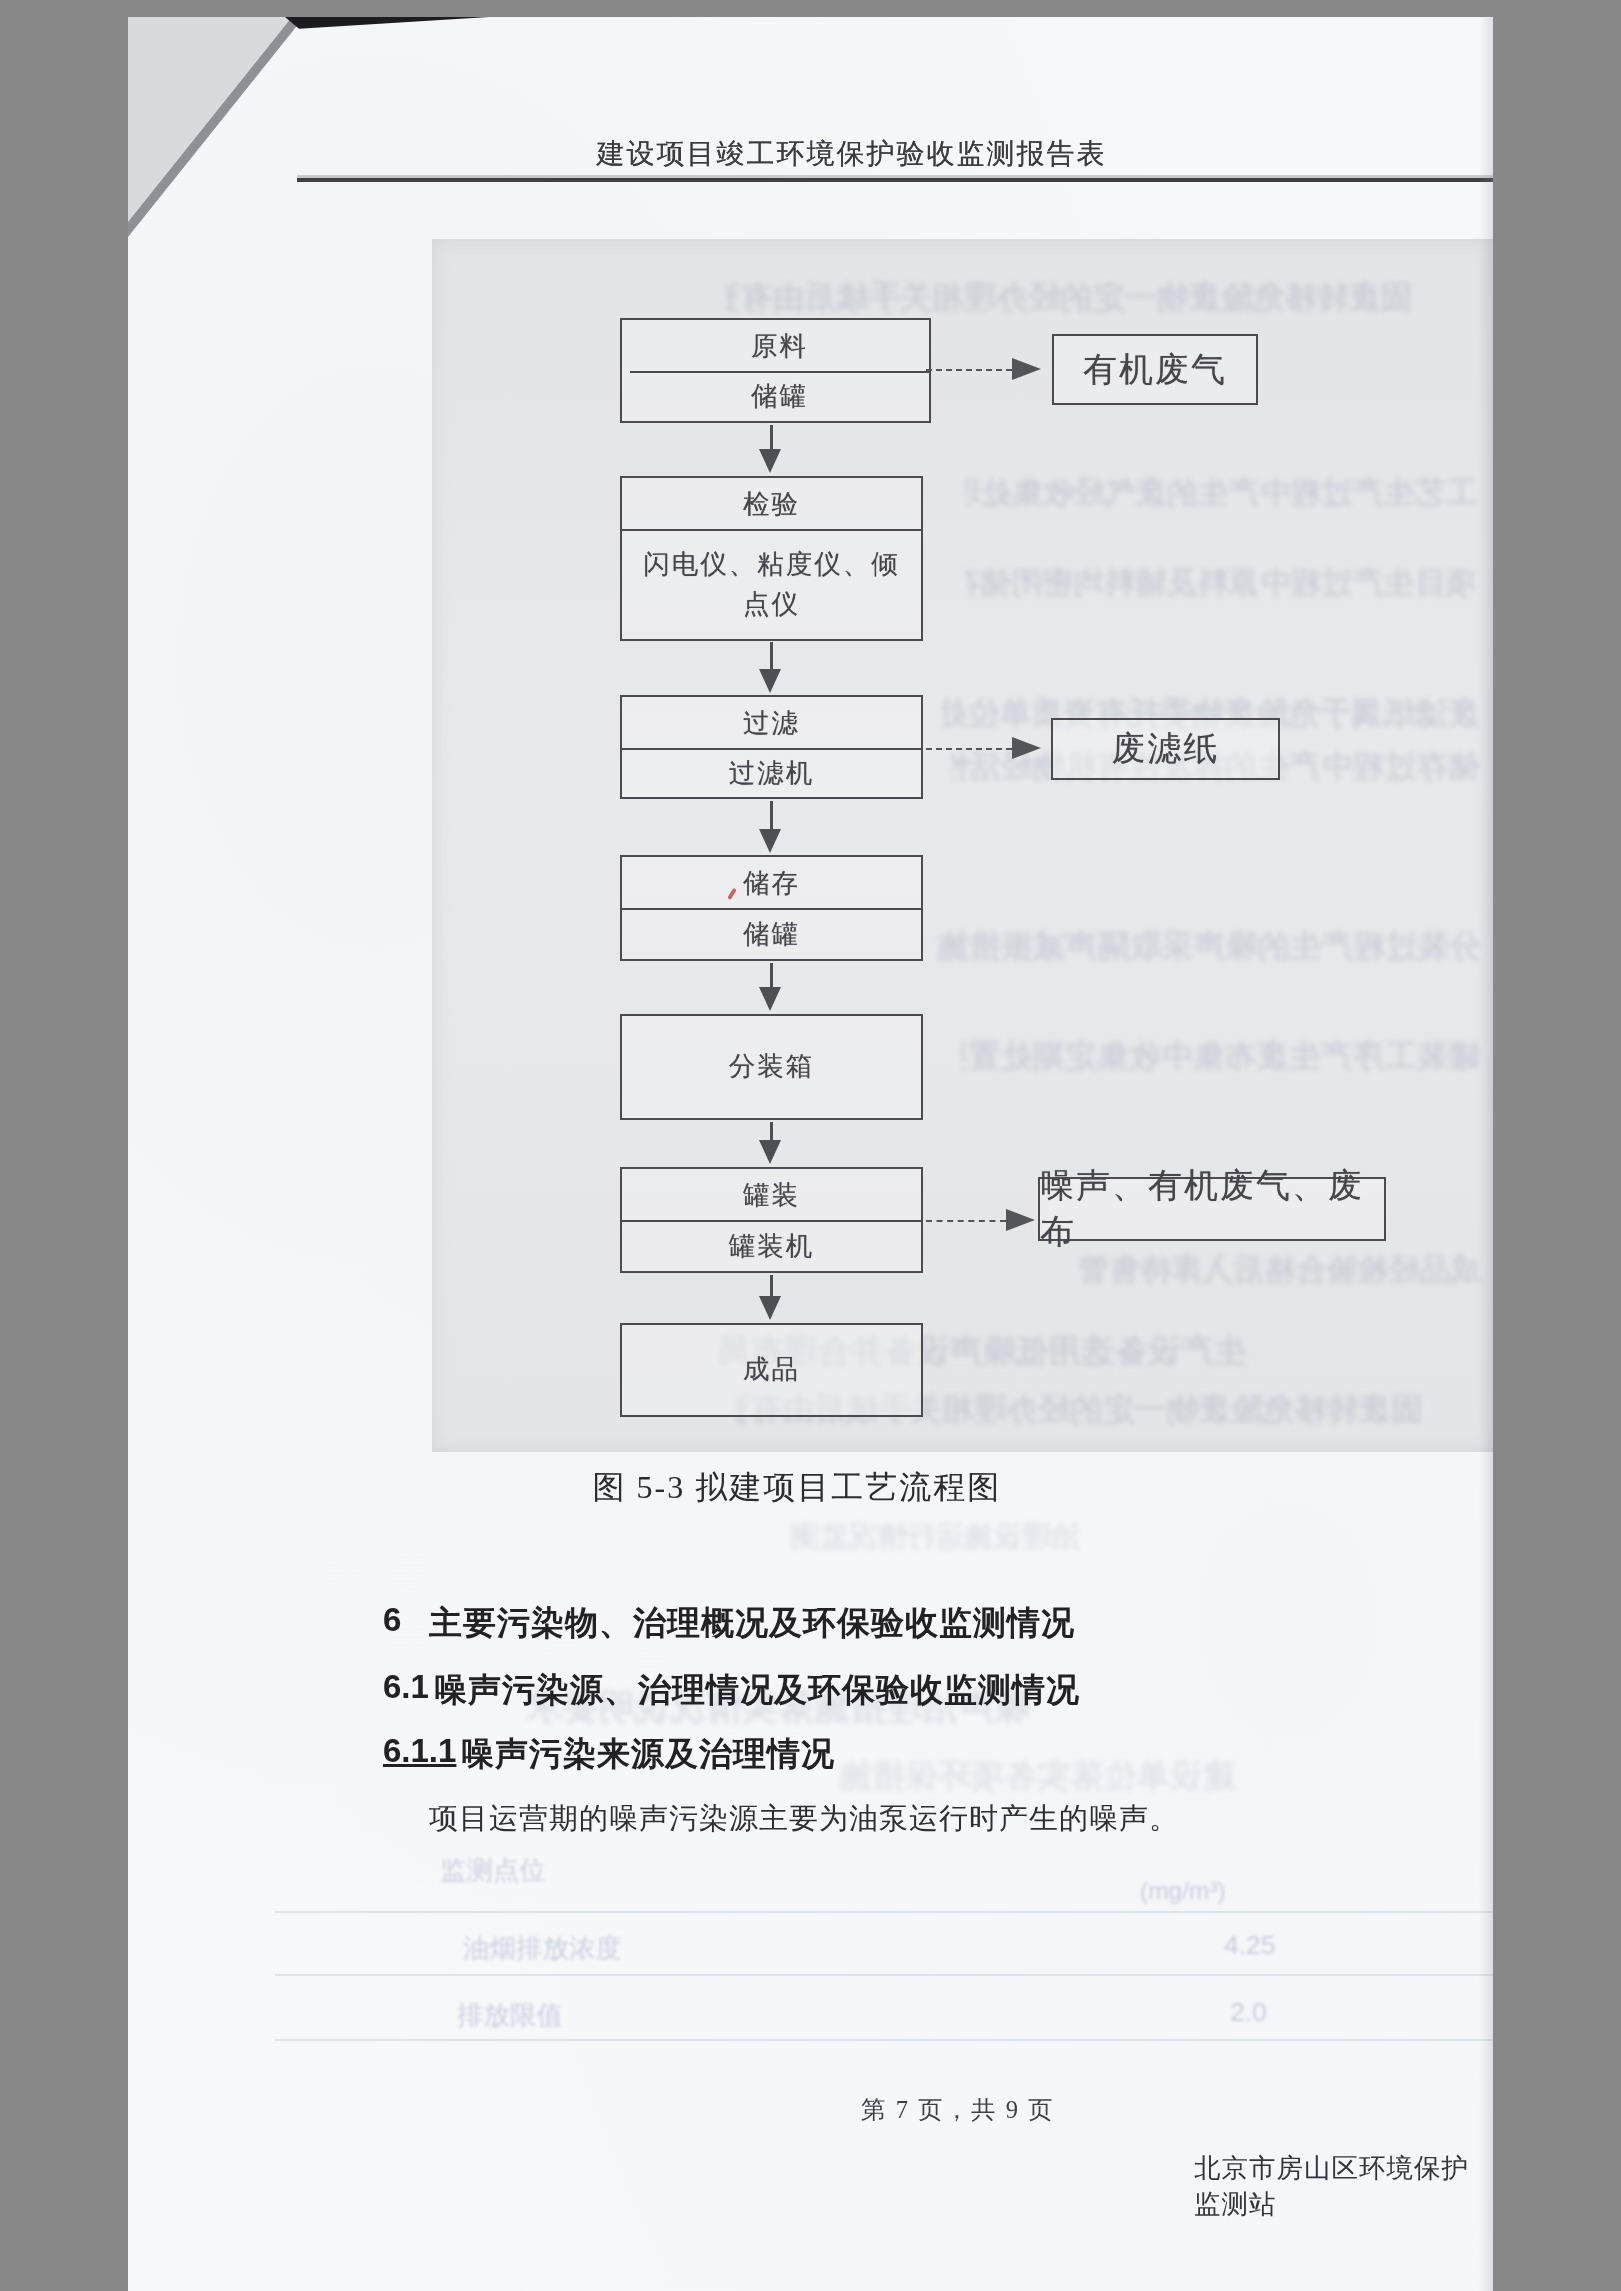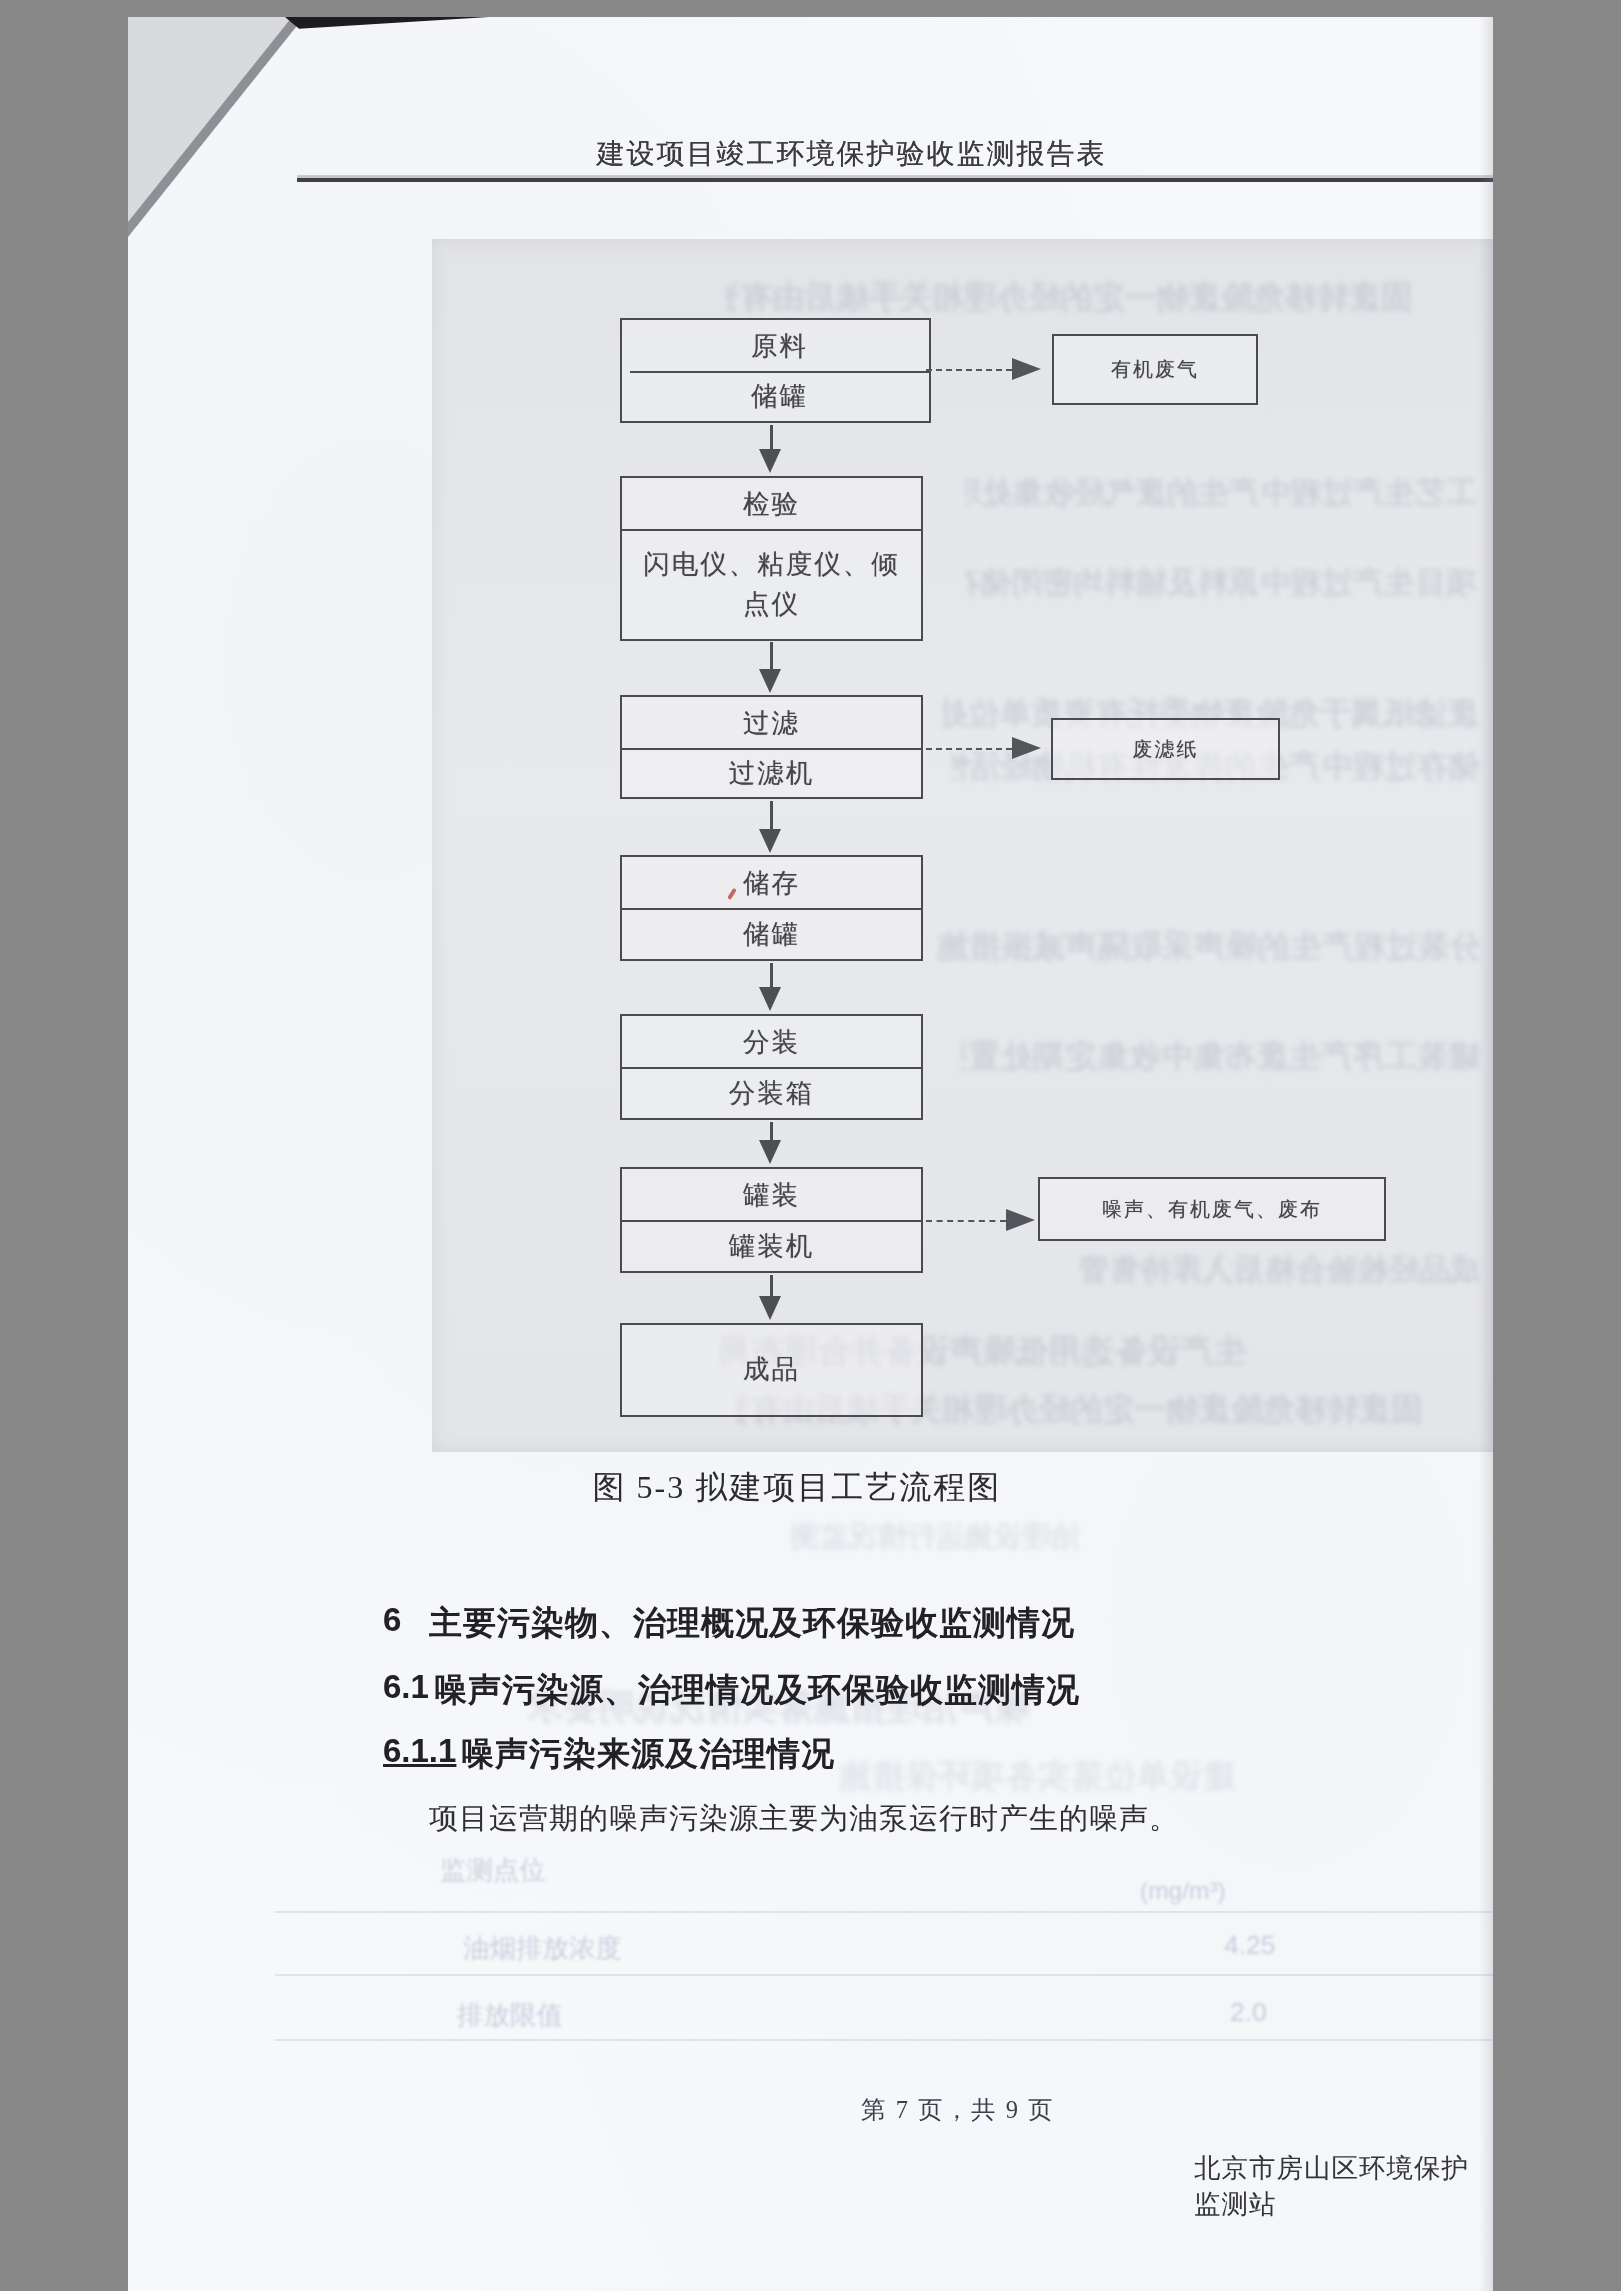--- a/index.html
+++ b/index.html
@@ -47,21 +47,21 @@
   
   .flowbox{position:absolute;border:2.9px solid #4a4a50;display:flex;flex-direction:column;
     background:rgba(243,244,247,.45);color:#45454b;font-size:26.5px;letter-spacing:2px;
     text-shadow:0 0 0.8px rgba(70,70,80,.55);}
   .flowbox .cell-top{height:51px;border-bottom:2.9px solid #4a4a50;display:flex;
     align-items:center;justify-content:center;}
   .flowbox .cell-bottom{flex:1;display:flex;align-items:center;justify-content:center;
     text-align:center;padding:0 15.7px;line-height:1.5;}
   .flowbox.single{align-items:center;justify-content:center;}
   .sidebox{position:absolute;border:2.9px solid #4a4a50;background:rgba(243,244,247,.45);
-    color:#45454b;font-size:20px;letter-spacing:2px;display:flex;align-items:center;
+    color:#45454b;font-size:34px;letter-spacing:2px;display:flex;align-items:center;
     justify-content:center;text-shadow:0 0 0.8px rgba(70,70,80,.55);}
   .varrow-line{position:absolute;width:2.9px;background:#4e4e55;}
   .varrow-head{position:absolute;width:0;height:0;
     border-left:11.8px solid transparent;border-right:11.8px solid transparent;
     border-top:24.5px solid #4e4e55;}
   .darrow-line{position:absolute;height:0;border-top:2.9px dashed #54545b;}
   .darrow-head{position:absolute;width:0;height:0;
     border-top:11.8px solid transparent;border-bottom:11.8px solid transparent;
     border-left:29px solid #54545b;}
   
@@ -114,21 +114,20 @@
     <div class="cell-top">过滤</div>
     <div class="cell-bottom">过滤机</div>
   </div>
 
   <div class="flowbox" style="left:492px;top:838px;width:299px;height:102px;">
     <div class="cell-top">储存</div>
     <div class="cell-bottom">储罐</div>
   </div>
 
   <div class="flowbox" style="left:492px;top:997px;width:299px;height:102px;">
-    <div class="cell-top">分装</div>
     <div class="cell-bottom">分装箱</div>
   </div>
 
   <div class="flowbox" style="left:492px;top:1150px;width:299px;height:102px;">
     <div class="cell-top">罐装</div>
     <div class="cell-bottom">罐装机</div>
   </div>
 
   <div class="flowbox single" style="left:492px;top:1306px;width:299px;height:90px;">
     <div class="cell-bottom" style="flex:1;">成品</div>

